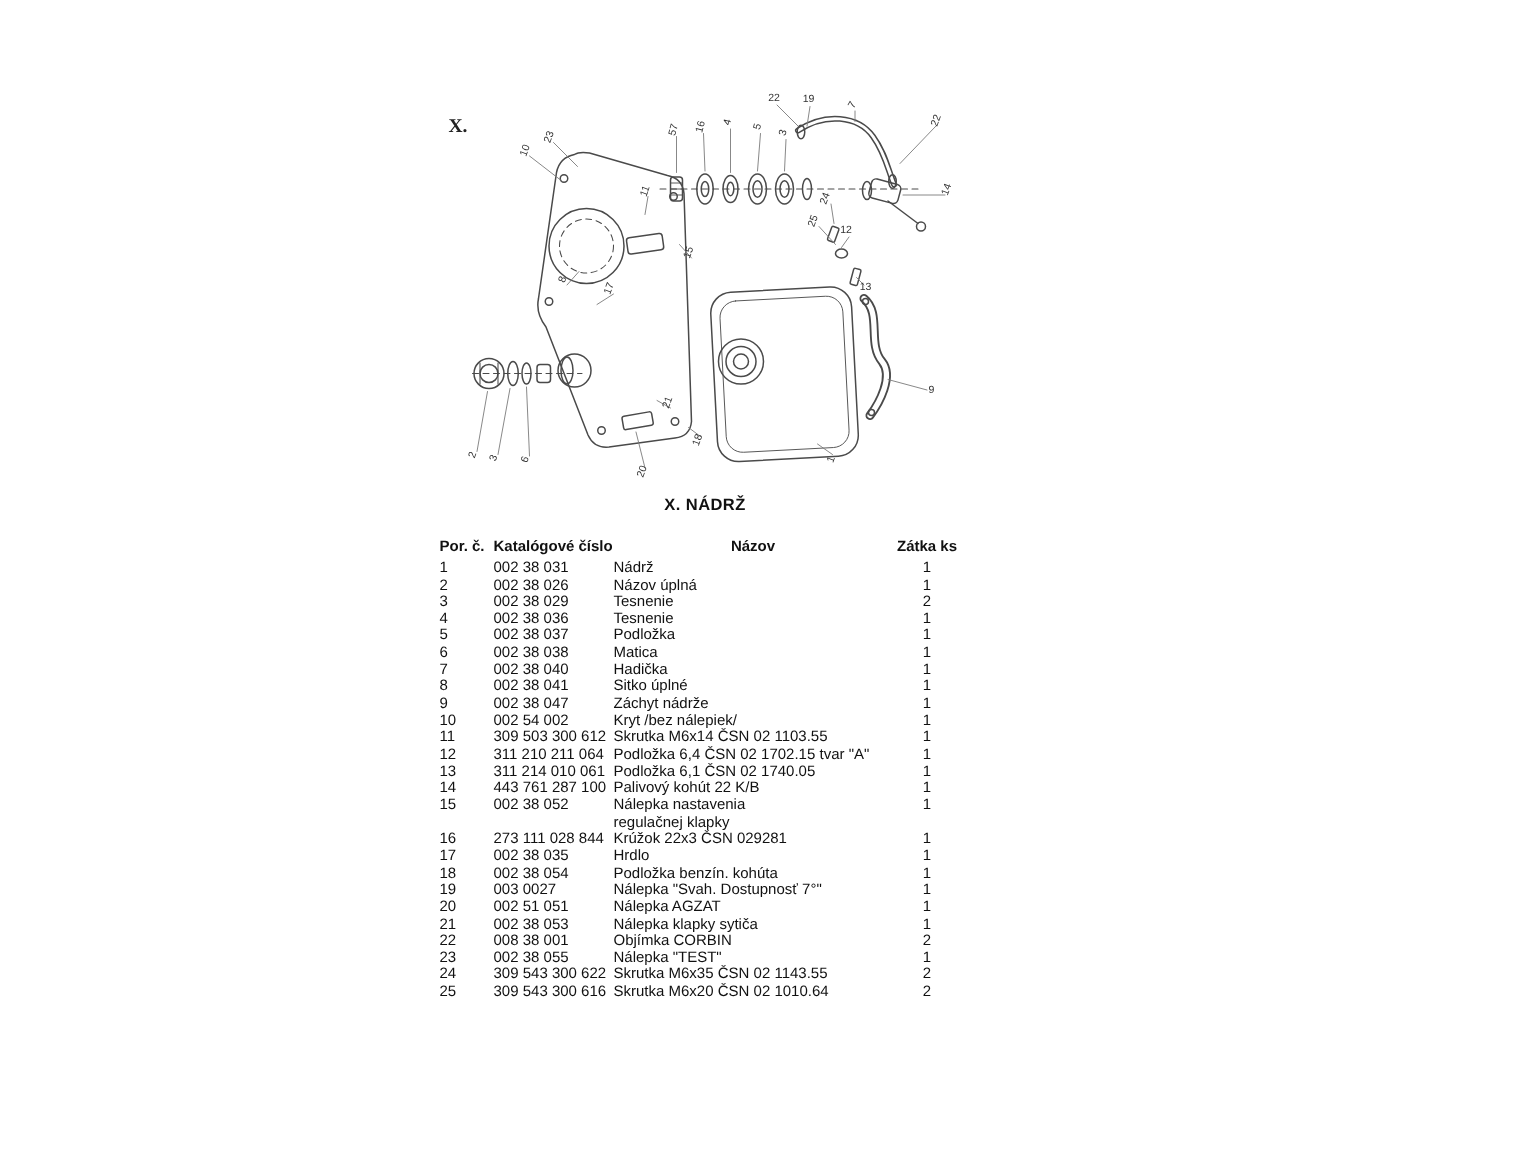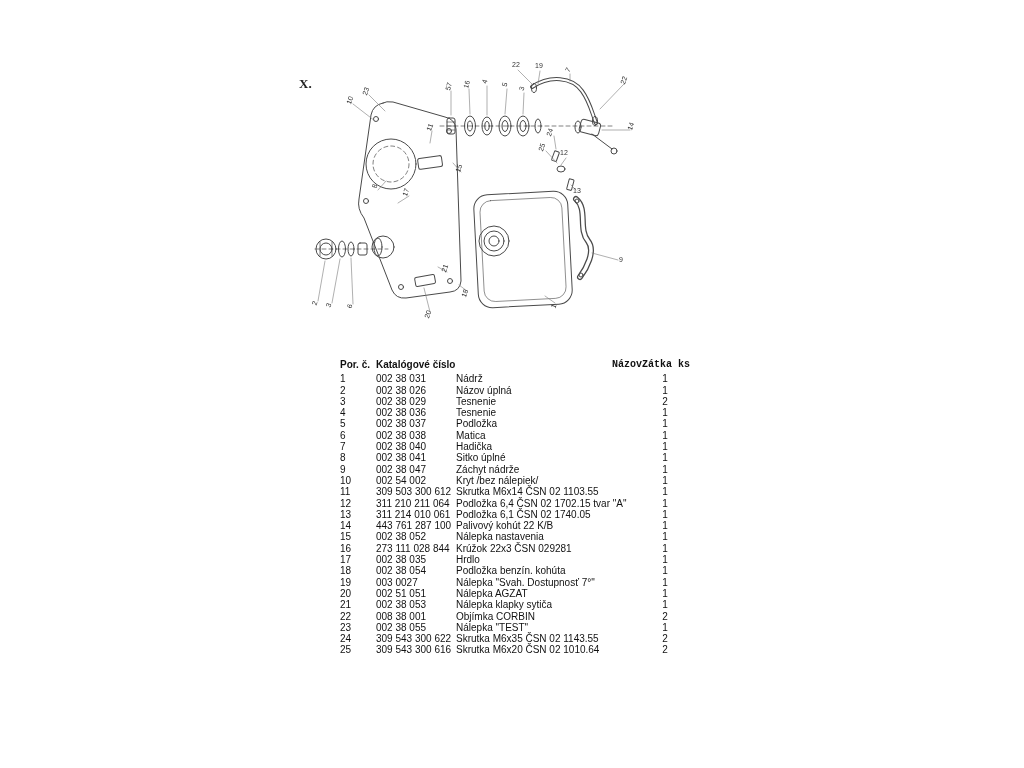--- a/index.html
+++ b/index.html
@@ -19,26 +19,26 @@
   .strip-outer{stroke-width:6;}
   .strip-inner{stroke:#ffffff;stroke-width:3.5;}
   .leader{stroke:#7a7a7a;stroke-width:.6;}
   .callout{font-family:"Liberation Sans",sans-serif;font-size:7px;fill:#333;}
   .figure-title{
     position:absolute;left:280px;top:331px;width:380px;text-align:center;
     font-weight:bold;font-size:11px;letter-spacing:.3px;color:#111;
   }
   .parts-table{
     position:absolute;left:293px;top:359px;width:352px;
-    font-size:10px;line-height:11.3px;color:#111;margin-left:47px;
+    font-size:10px;line-height:11.3px;color:#111;
   }
   .thead,.trow{display:grid;grid-template-columns:36px 80px 186px 46px;}
   .thead{font-weight:bold;margin-bottom:3px;}
   .tcell{white-space:nowrap;}
-  .thead .h2,.thead .h3{text-align:right;font-family:Liberation Mono, monospace;}
+  .thead .h2,.thead .h3{text-align:center;}
   .trow .c3{text-align:center;}
 </style>
 </head>
 <body>
 
 <div class="page">
 
   <div class="section-marker">X.</div>
 
   <div class="diagram">
@@ -162,20 +162,21 @@
           <text x="37" y="253" transform="rotate(-70 37 253)" class="callout">2</text>
           <text x="51" y="255" transform="rotate(-70 51 255)" class="callout">3</text>
           <text x="72" y="256" transform="rotate(-70 72 256)" class="callout">6</text>
           <text x="187" y="243" transform="rotate(-70 187 243)" class="callout">18</text>
           <text x="150" y="264" transform="rotate(-70 150 264)" class="callout">20</text>
           <text x="276" y="256" transform="rotate(-70 276 256)" class="callout">1</text>
         </g>
     </svg>
   </div>
 
+  <div class="figure-title">X. NÁDRŽ</div>
 
   <div class="parts-table">
     <div class="thead">
       <div class="tcell h0">Por. č.</div>
       <div class="tcell h1">Katalógové číslo</div>
       <div class="tcell h2">Názov</div>
       <div class="tcell h3">Zátka ks</div>
     </div>
     <div>
         <div class="trow">
@@ -262,20 +263,26 @@
           <div class="tcell c2">Palivový kohút 22 K/B</div>
           <div class="tcell c3">1</div>
         </div>
         <div class="trow">
           <div class="tcell c0">15</div>
           <div class="tcell c1">002 38 052</div>
           <div class="tcell c2">Nálepka nastavenia</div>
           <div class="tcell c3">1</div>
         </div>
         <div class="trow">
+          <div class="tcell c0"></div>
+          <div class="tcell c1"></div>
+          <div class="tcell c2">regulačnej klapky</div>
+          <div class="tcell c3"></div>
+        </div>
+        <div class="trow">
           <div class="tcell c0">16</div>
           <div class="tcell c1">273 111 028 844</div>
           <div class="tcell c2">Krúžok 22x3 ČSN 029281</div>
           <div class="tcell c3">1</div>
         </div>
         <div class="trow">
           <div class="tcell c0">17</div>
           <div class="tcell c1">002 38 035</div>
           <div class="tcell c2">Hrdlo</div>
           <div class="tcell c3">1</div>

